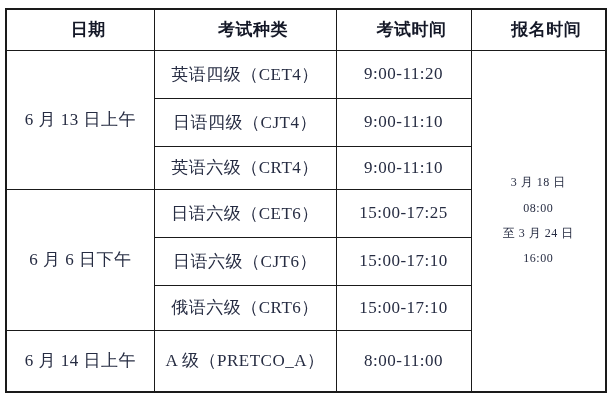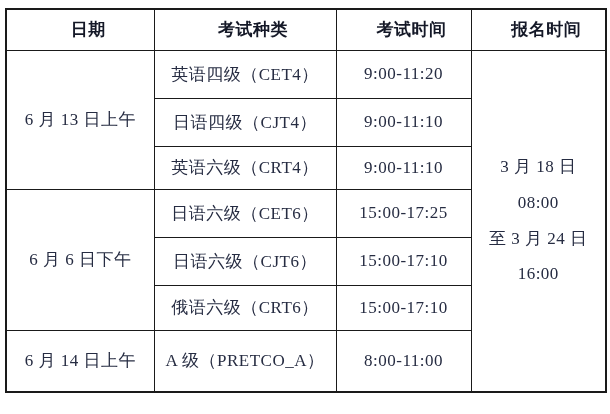--- a/index.html
+++ b/index.html
@@ -41,21 +41,21 @@
     color: #141827;
     font-size: 17px;
     padding-left: 16px;
   }
   tr.row-std   { height: 48px; }
   tr.row-short { height: 43px; }
   tr.row-mid   { height: 45px; }
   tr.row-tall  { height: 62px; }
   td.reg-cell {
     line-height: 2.1;
-    font-size: 17px;
+    font-size: 12px;
     border-radius: 8px;
   }
   td.type-cell { font-size: 17px; }
 </style>
 </head>
 <body>
 
 <table class="schedule">
   <colgroup>
     <col class="c1">

